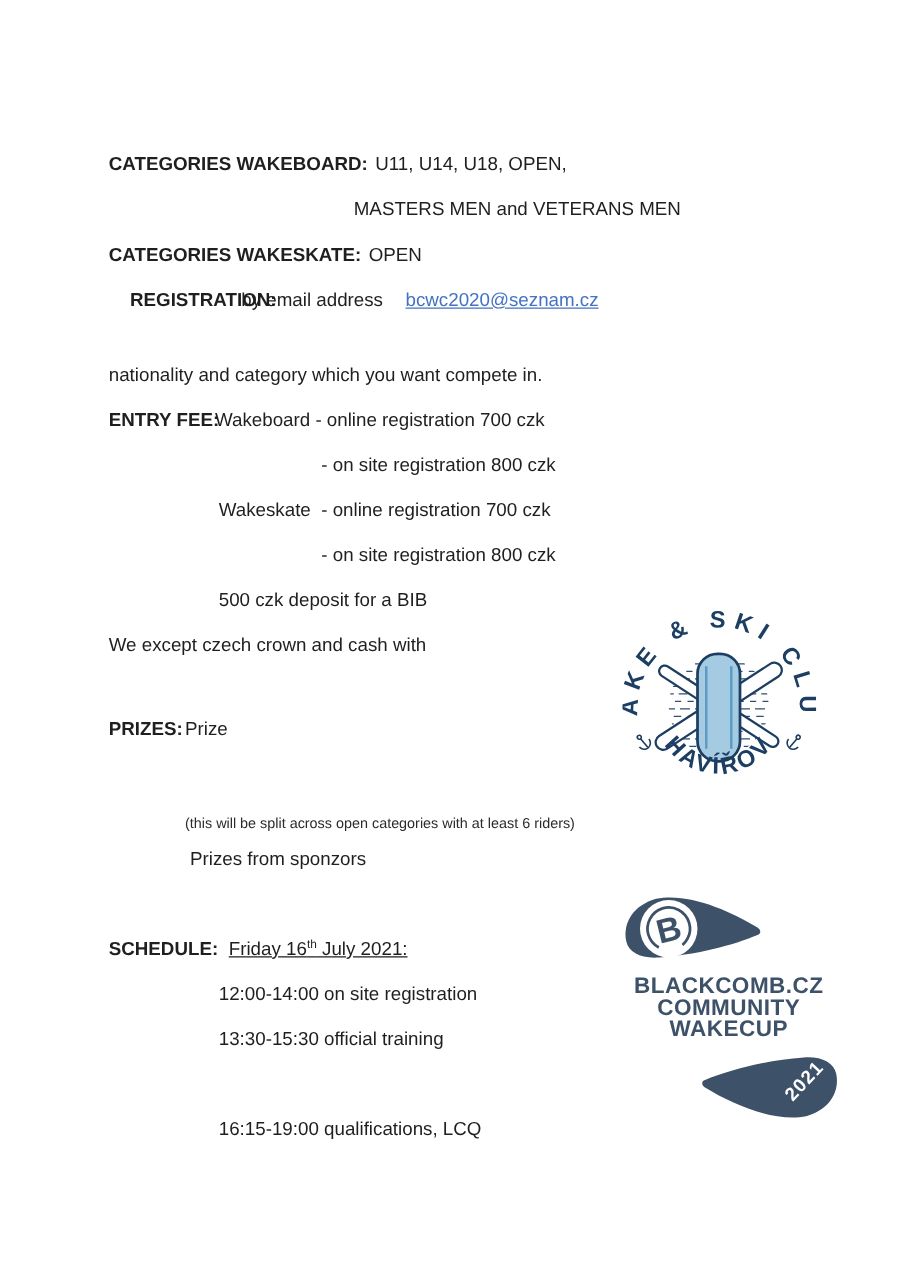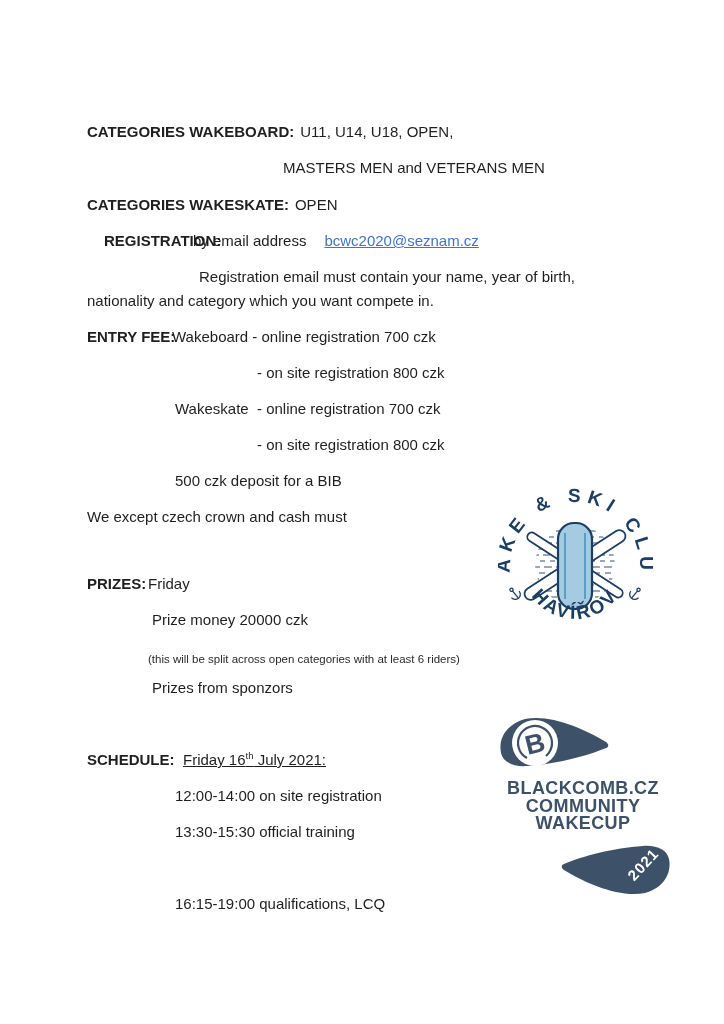--- a/index.html
+++ b/index.html
@@ -32,23 +32,20 @@
   </div>
 
   <div class="ln" style="left:87px;top:194px">
     <span class="b">CATEGORIES WAKESKATE:</span><span class="val">OPEN</span>
   </div>
 
   <div class="ln" style="left:87px;top:230px;width:500px">
     <span class="b abs" style="left:17px">REGISTRATION:</span>
     <span class="abs" style="left:106px"><span>by email address</span><a class="link" href="#">bcwc2020@seznam.cz</a></span>
   </div>
-  <div class="ln" style="left:199px;top:266px">
-    <span>Registration email must contain your name, year of birth,</span>
-  </div>
   <div class="ln" style="left:87px;top:290px">
     <span>nationality and category which you want compete in.</span>
   </div>
 
   <div class="ln" style="left:87px;top:326px;width:460px">
     <span class="b abs" style="left:0">ENTRY FEE:</span>
     <span class="abs" style="left:85px">Wakeboard - online registration 700 czk</span>
   </div>
   <div class="ln" style="left:257px;top:362px">
     <span>- on site registration 800 czk</span>
@@ -57,29 +54,26 @@
     <span style="white-space:pre">Wakeskate  - online registration 700 czk</span>
   </div>
   <div class="ln" style="left:257px;top:434px">
     <span>- on site registration 800 czk</span>
   </div>
   <div class="ln" style="left:175px;top:470px">
     <span>500 czk deposit for a BIB</span>
   </div>
 
   <div class="ln" style="left:87px;top:506px">
-    <span>We except czech crown and cash must</span>
+    <span>We except czech crown and cash with</span>
   </div>
 
   <div class="ln" style="left:87px;top:573px;width:300px">
     <span class="b abs" style="left:0">PRIZES:</span>
-    <span class="abs" style="left:61px">Friday</span>
-  </div>
-  <div class="ln" style="left:152px;top:609px">
-    <span>Prize money 20000 czk</span>
+    <span class="abs" style="left:61px">Prize</span>
   </div>
   <div class="ln small" style="left:148px;top:648px">
     <span>(this will be split across open categories with at least 6 riders)</span>
   </div>
   <div class="ln" style="left:152px;top:677px">
     <span>Prizes from sponzors</span>
   </div>
 
   <div class="ln" style="left:87px;top:749px;width:340px">
     <span class="b abs" style="left:0">SCHEDULE:</span>

